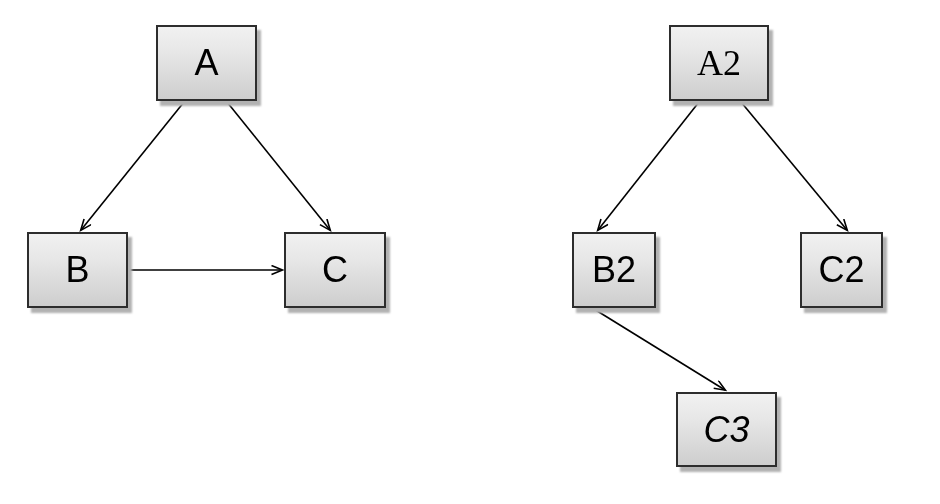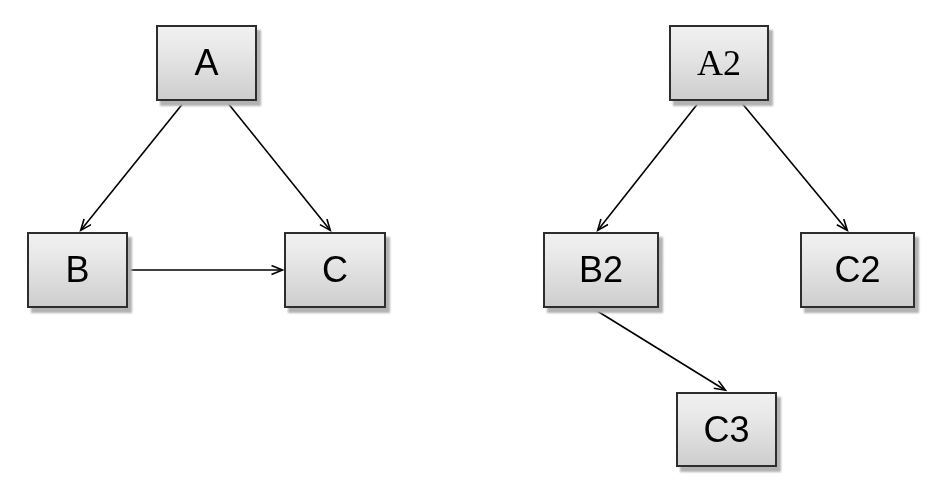--- a/index.html
+++ b/index.html
@@ -69,23 +69,23 @@
       </div>
       <div class="node" style="left: 27px; top: 232px; width: 101px; height: 76px;">
         <span>B</span>
       </div>
       <div class="node" style="left: 284px; top: 232px; width: 102px; height: 76px;">
         <span>C</span>
       </div>
       <div class="node" style="left: 669px; top: 25px; width: 100px; height: 76px; font-family: Liberation Serif, serif;">
         <span>A2</span>
       </div>
-      <div class="node" style="left: 543px; top: 232px; width: 116px; height: 76px; text-align: right;">
+      <div class="node" style="left: 572px; top: 232px; width: 84px; height: 76px; text-align: right;">
         <span>B2</span>
       </div>
-      <div class="node" style="left: 800px; top: 232px; width: 115px; height: 76px;">
+      <div class="node" style="left: 800px; top: 232px; width: 83px; height: 76px;">
         <span>C2</span>
       </div>
-      <div class="node" style="left: 676px; top: 392px; width: 101px; height: 75px;">
+      <div class="node" style="left: 676px; top: 392px; width: 101px; height: 75px; font-style: italic;">
         <span>C3</span>
       </div>
     </div>
 </div>
 
 </body></html>

